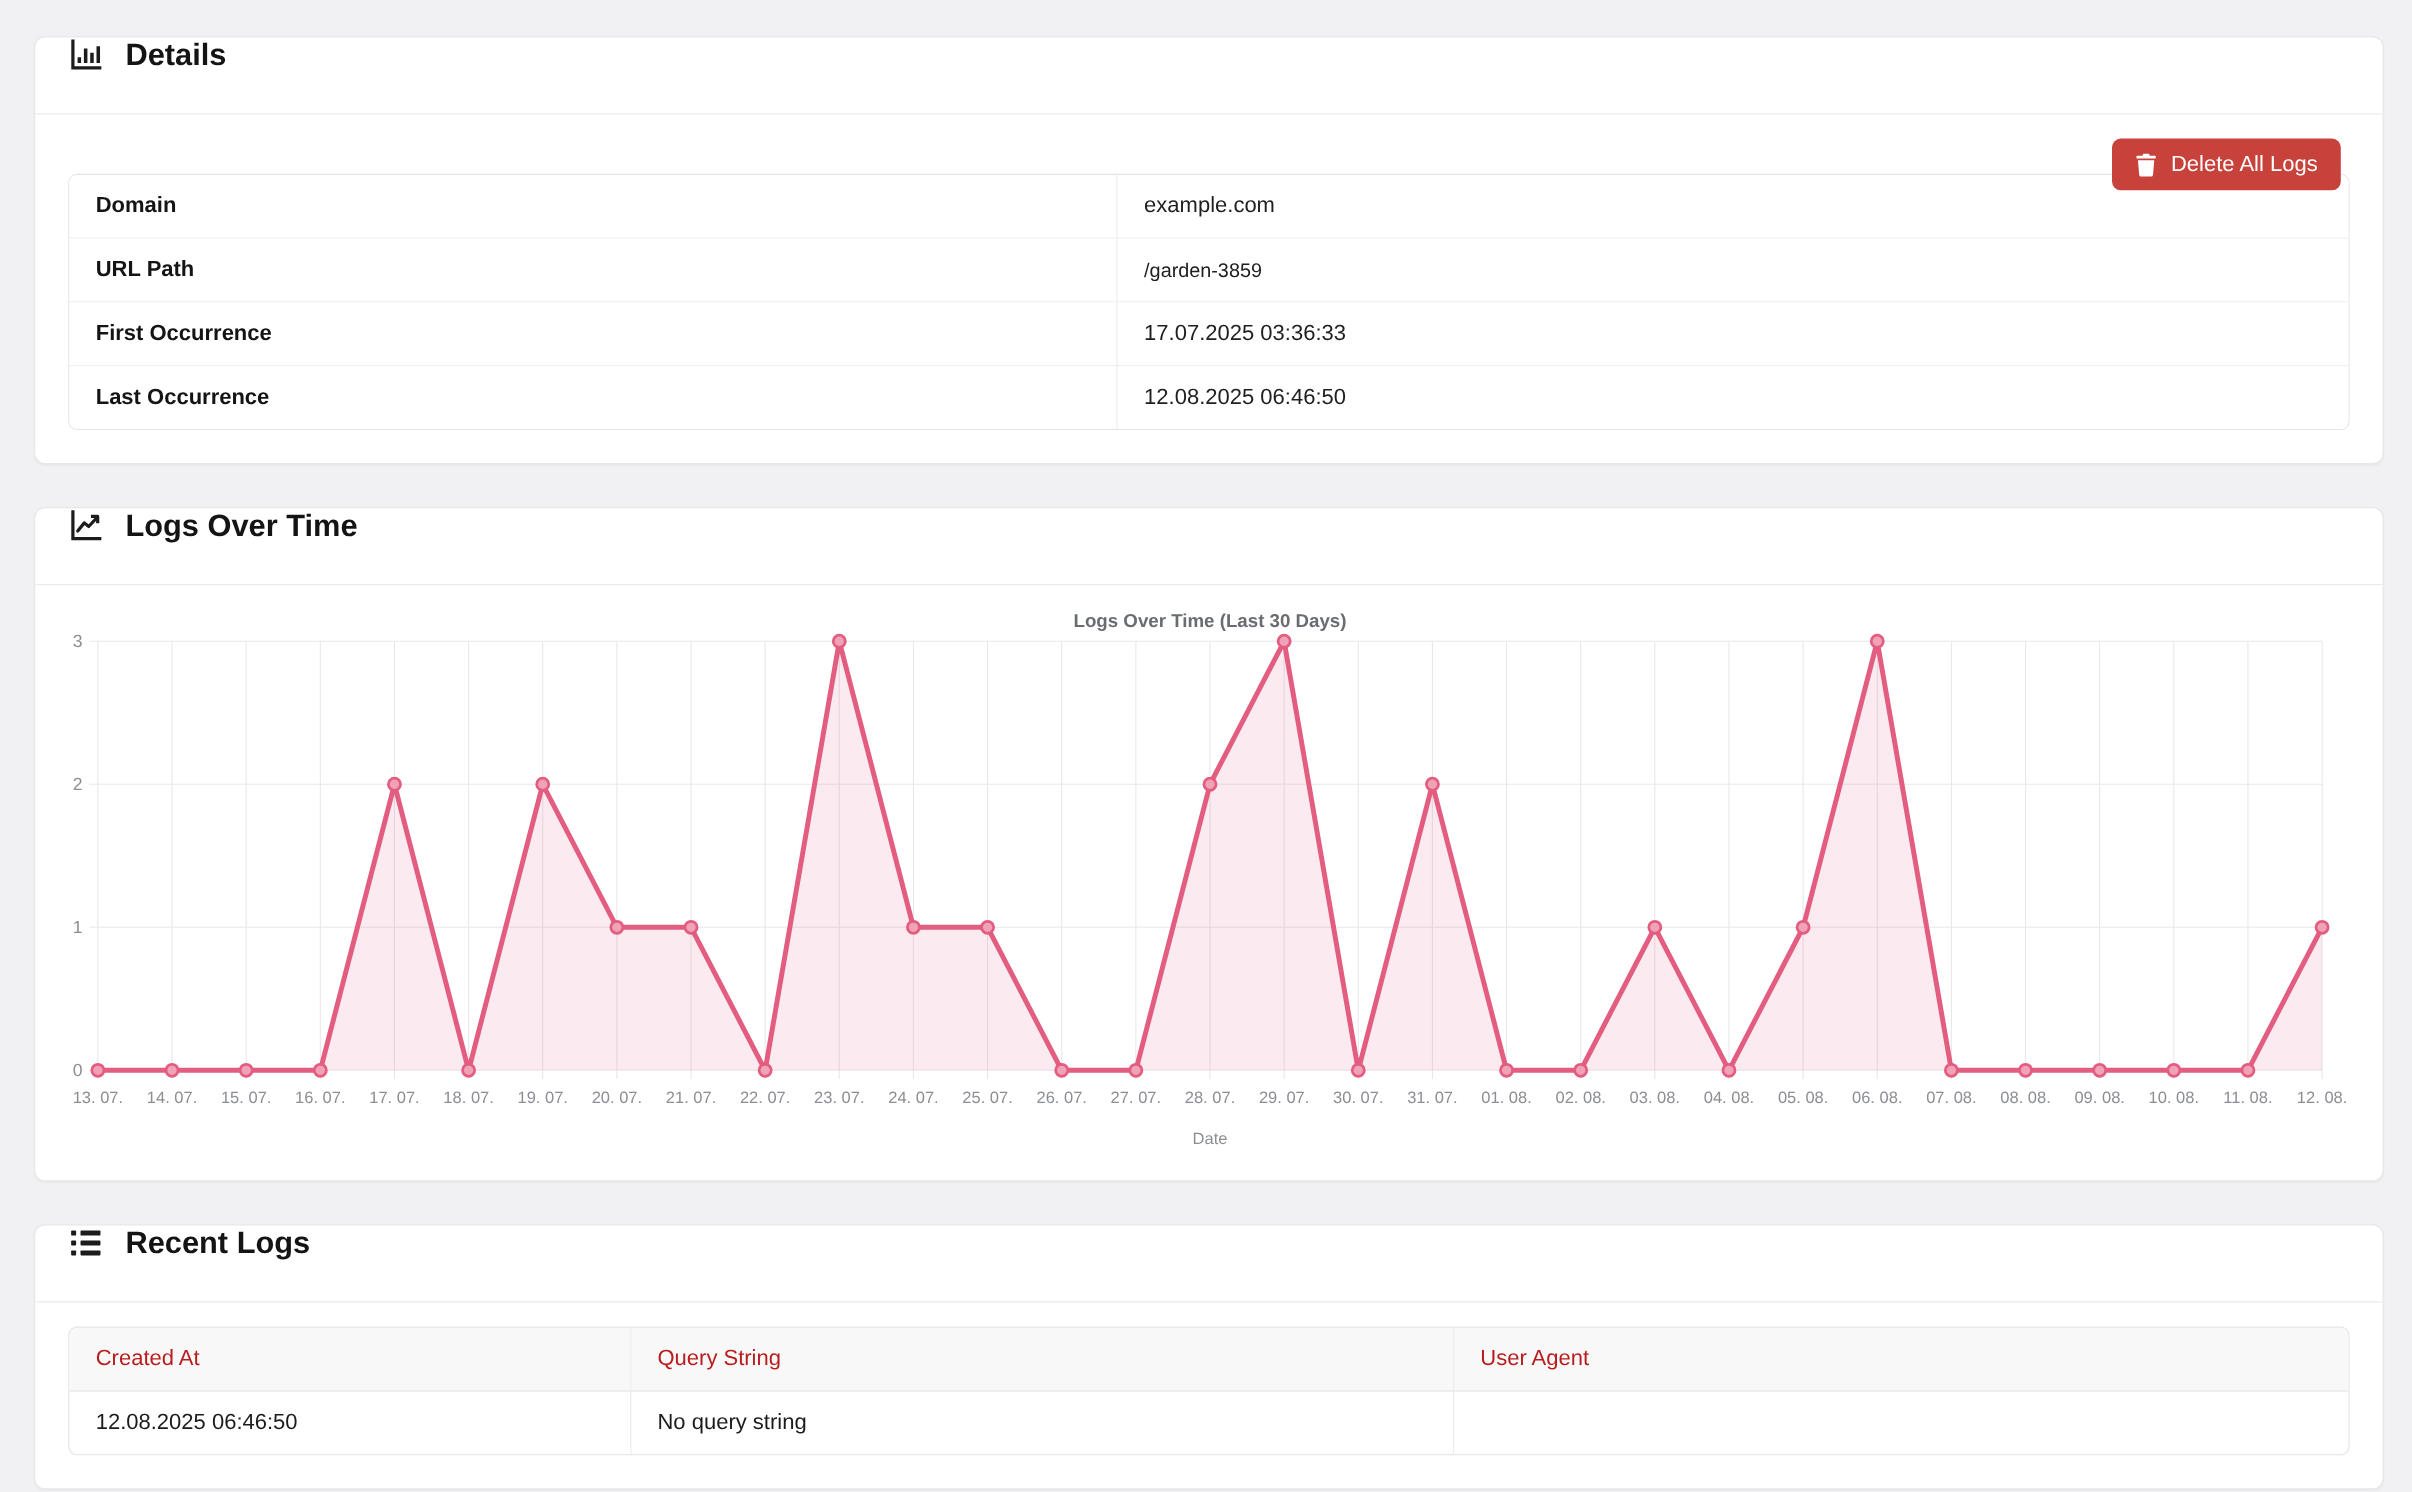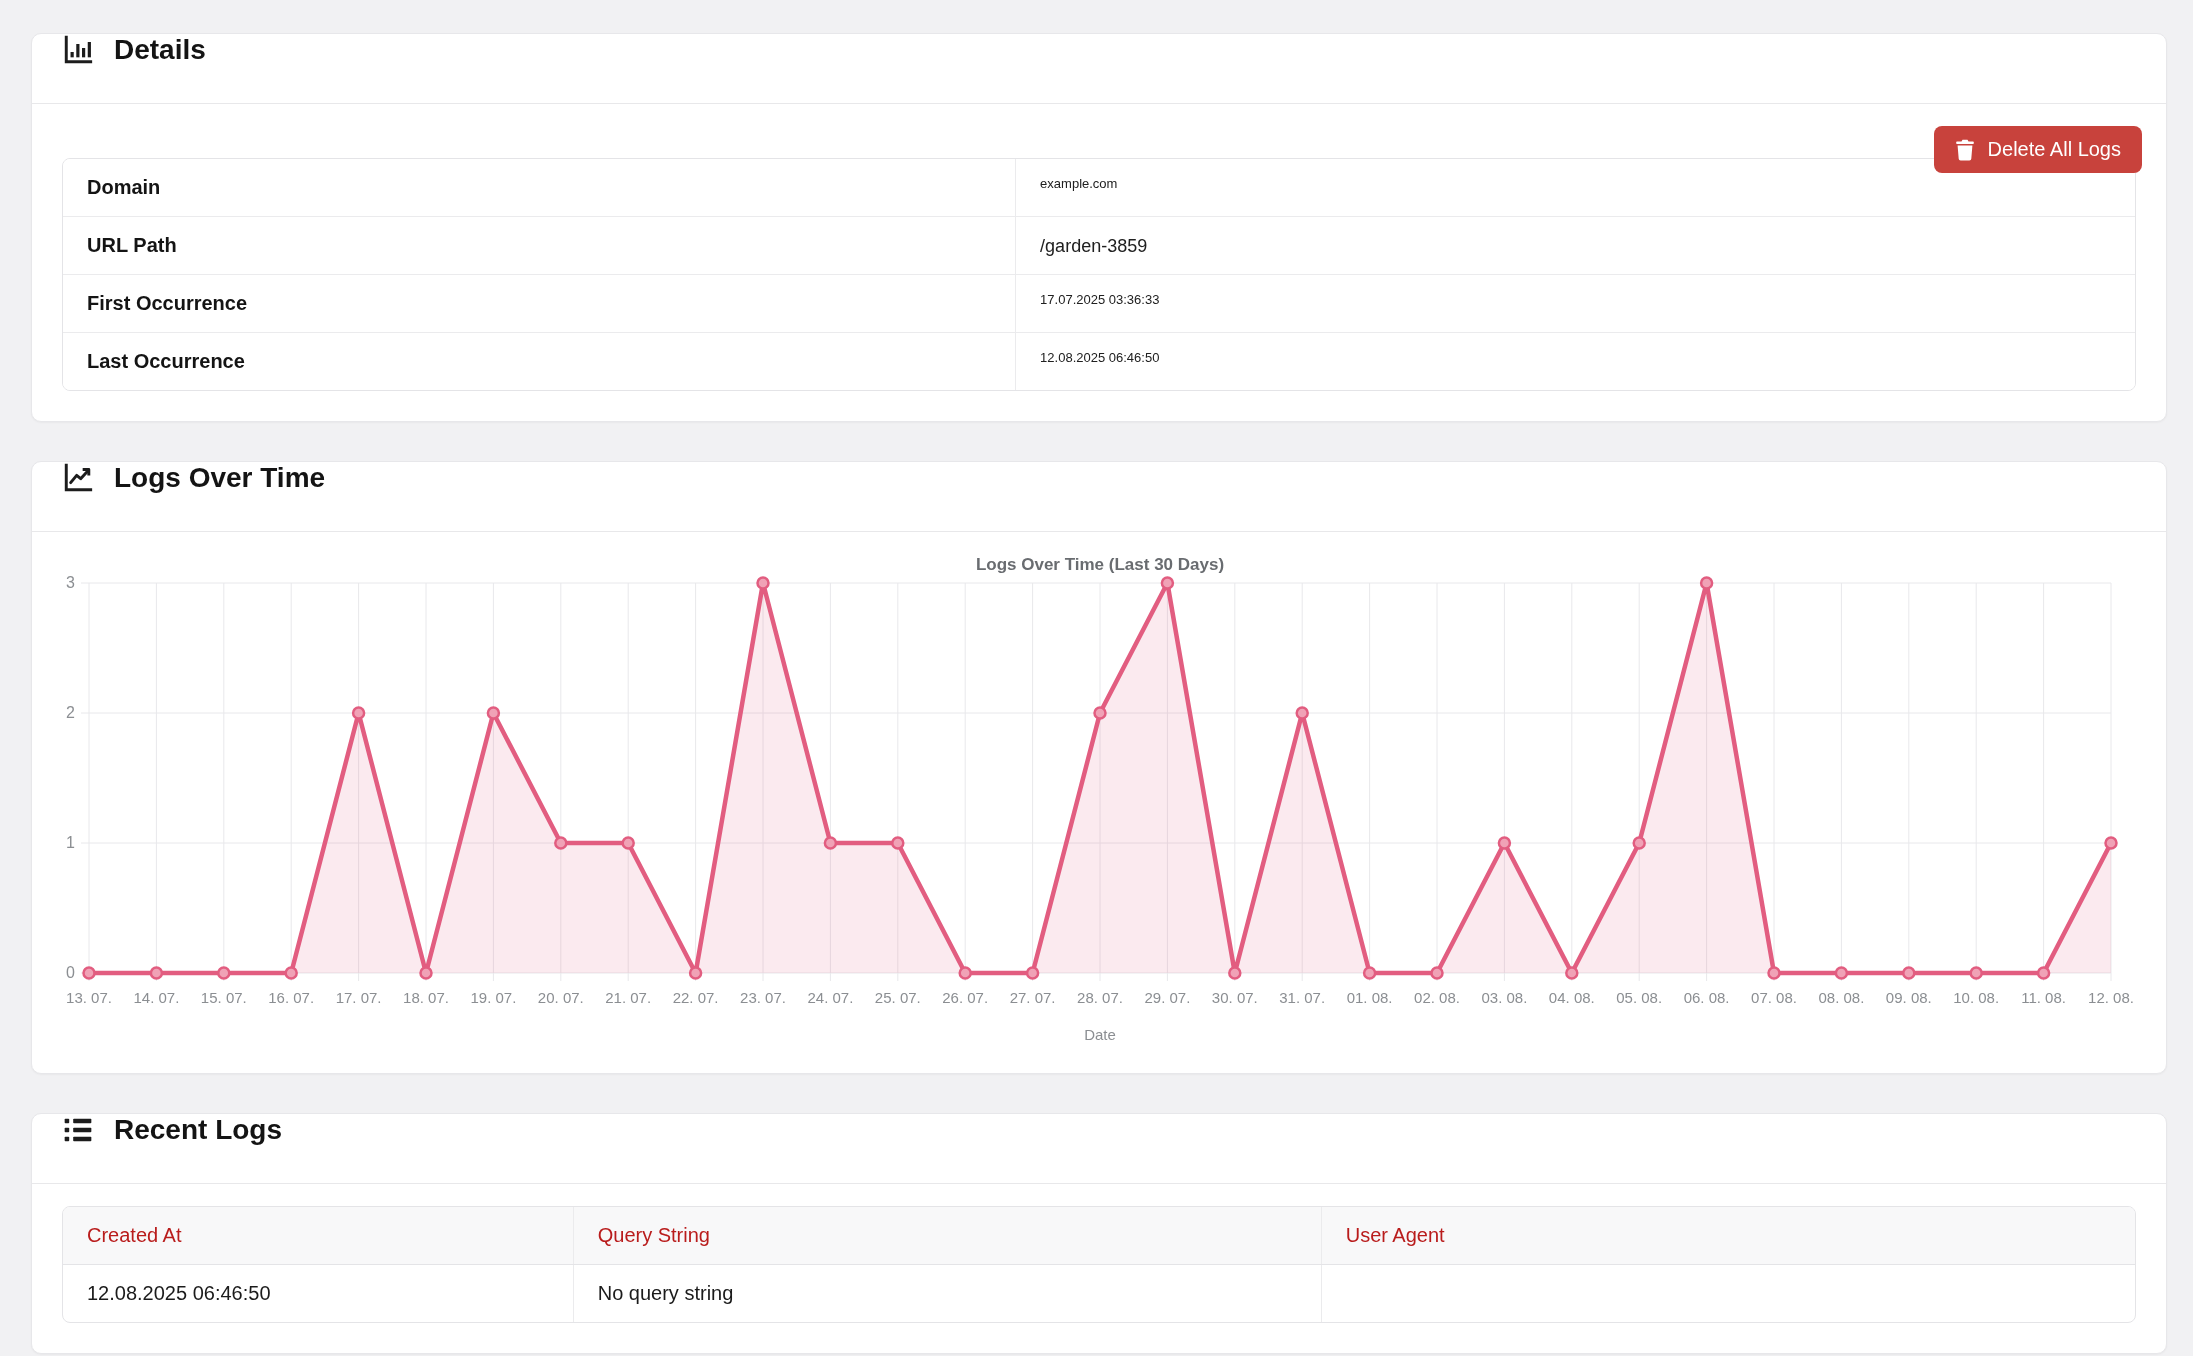--- a/index.html
+++ b/index.html
@@ -24,42 +24,42 @@
   }
   .card-header svg { flex:0 0 auto; }
   .card-title { font-size:28px; font-weight:700; color:#141414; }
 
   
   .details-body { position:relative; padding:14px 30px 30px 30px; }
   .total-block { display:inline-block; text-align:center; margin-left:16px; }
   .total-value { font-size:68px; font-weight:400; line-height:1.1; color:#141414; }
   .total-label { font-size:17px; font-weight:700; letter-spacing:0.4px; color:#141414; margin-top:0px; }
   .delete-btn {
-    position:absolute; top:22px; right:24px;
+    position:absolute; top:22px; right:38px;
     display:flex; align-items:center; gap:13px;
     background:#c8423c; color:#fff;
     border:none; border-radius:8px;
     padding:12px 21px; font-size:20px;
     font-family:"Liberation Sans", sans-serif;
     cursor:pointer;
   }
   .dtable {
     margin-top:40px;
     border:1px solid #e4e4e7;
     border-radius:8px;
     overflow:hidden;
   }
   .drow { display:flex; border-bottom:1px solid #ebebed; background:#fff; }
   .drow:last-child { border-bottom:none; }
   .dlabel {
     width:46%; padding:17px 24px;
     font-size:20px; font-weight:700; color:#141414;
     border-right:1px solid #ebebed;
   }
-  .dvalue { flex:1; padding:17px 24px; font-size:13px; color:#202020; }
+  .dvalue { flex:1; padding:17px 24px; font-size:20px; color:#202020; }
   .dvalue.mono { font-family:Liberation Sans, sans-serif; font-size:18px; padding-top:19px; }
 
   
   .chart-body { padding:16px 30px 20px 30px; }
   #chart-svg { display:block; width:2076px; height:505px; overflow:visible; }
 
   
   .recent-body { padding:22px 30px 30px 30px; }
   .rtable { border:1px solid #e4e4e7; border-radius:8px; overflow:hidden; }
   .rrow { display:flex; }

